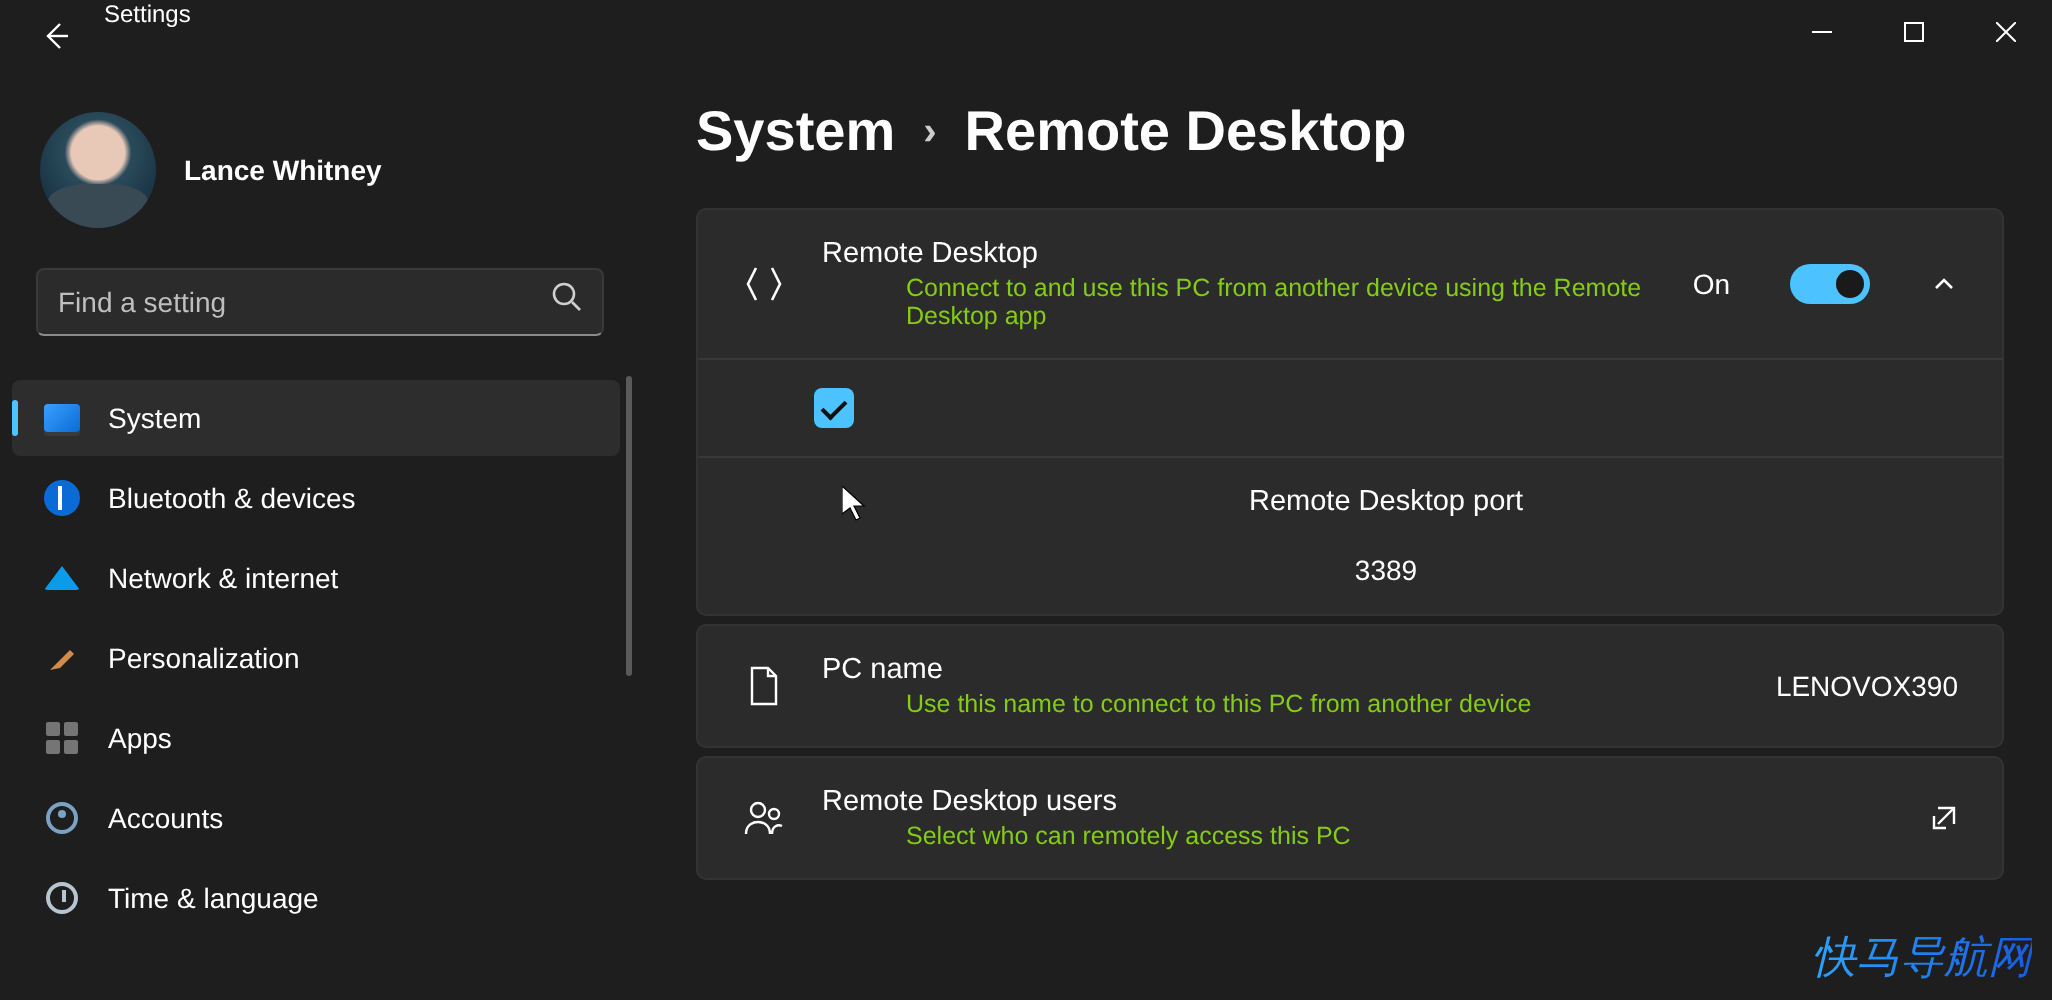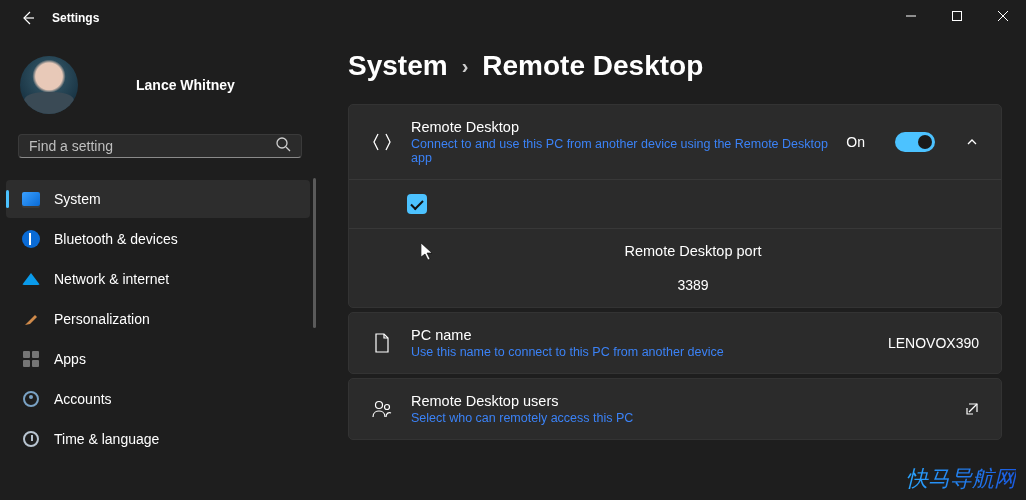--- a/index.html
+++ b/index.html
@@ -6,23 +6,22 @@
   body {
     width: 1026px; height: 500px;
     background: #1e1e1e;
     font-family: "Segoe UI", sans-serif;
     color: #ffffff;
     overflow: hidden;
     position: relative;
   }
   .titlebar {
     height: 36px;
-    display: flex; align-items: center;
+    display: flex; 
     padding-left: 8px;
-    font-weight: bold;
   }
   .back-btn {
     width: 40px; height: 36px;
     display: flex; align-items: center; justify-content: center;
     color: #fff;
   }
   .app-title { font-size: 12px; margin-left: 4px; }
   .win-controls {
     position: absolute; top: 0; right: 0;
     display: flex;
@@ -58,29 +57,29 @@
     background: #e8c9b8;
     border-radius: 50% 50% 45% 45%;
   }
   .avatar::after{
     content:"";
     position:absolute;
     bottom:0; left:4px; right:4px; height:22px;
     background:#3a4a55;
     border-radius: 40% 40% 0 0;
   }
-  .username { font-size: 14px; font-weight: 600; margin-left: 44px; }
+  .username { font-size: 14px; font-weight: 600; }
   .search-wrap { padding: 0 18px 14px 18px; }
   .search {
     display: flex; align-items: center;
     background: #2b2b2b;
     border: 1px solid #3a3a3a;
     border-bottom: 1px solid #8a8a8a;
     border-radius: 4px;
-    height: 24px;
+    height: 34px;
     padding: 0 10px;
   }
   .search input {
     flex: 1; background: transparent; border: none;
     color: #cfcfcf; font-size: 14px; outline: none;
   }
   .search input::placeholder { color: #bfbfbf; }
   .nav {
     flex: 1; overflow-y: auto;
     padding-top: 6px;
@@ -139,21 +138,21 @@
   }
   .card-row {
     display: flex; align-items: center;
     padding: 14px 22px;
     gap: 18px;
   }
   .card-row.sub { border-top: 1px solid #383838; padding-left: 58px; flex-direction: column; }
   .card-row .lead-icon { width: 22px; display:flex; justify-content:center; flex-shrink:0;}
   .card-row .txt { flex: 1; }
   .card-row .title { font-size: 14.5px; }
-  .card-row .desc { font-size: 12.5px; color: #3b82f6; margin-top: 2px; }
+  .card-row .desc { font-size: 12.5px; color: #84cc16; margin-top: 2px; margin-left: 42px; }
   .card-row .trail { display: flex; align-items: center; gap: 30px; font-size: 14px; }
   .toggle {
     width: 40px; height: 20px; border-radius: 10px;
     background: #4cc2ff; position: relative;
   }
   .toggle::after {
     content:""; position:absolute; right:3px; top:3px;
     width:14px;height:14px;border-radius:50%;background:#1a1a1a;
   }
   .chev { width:14px;height:14px;display:flex;align-items:center;justify-content:center;}

